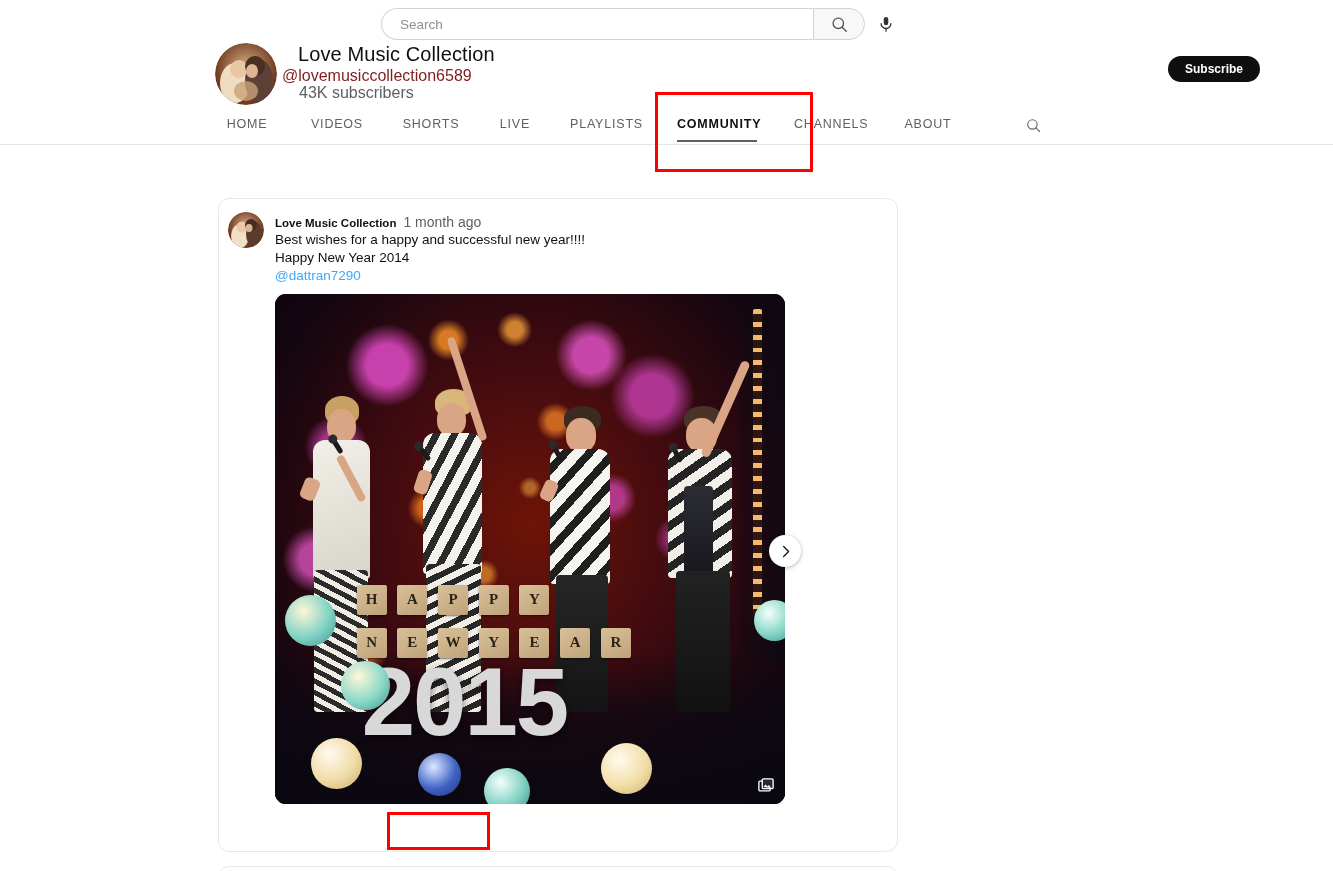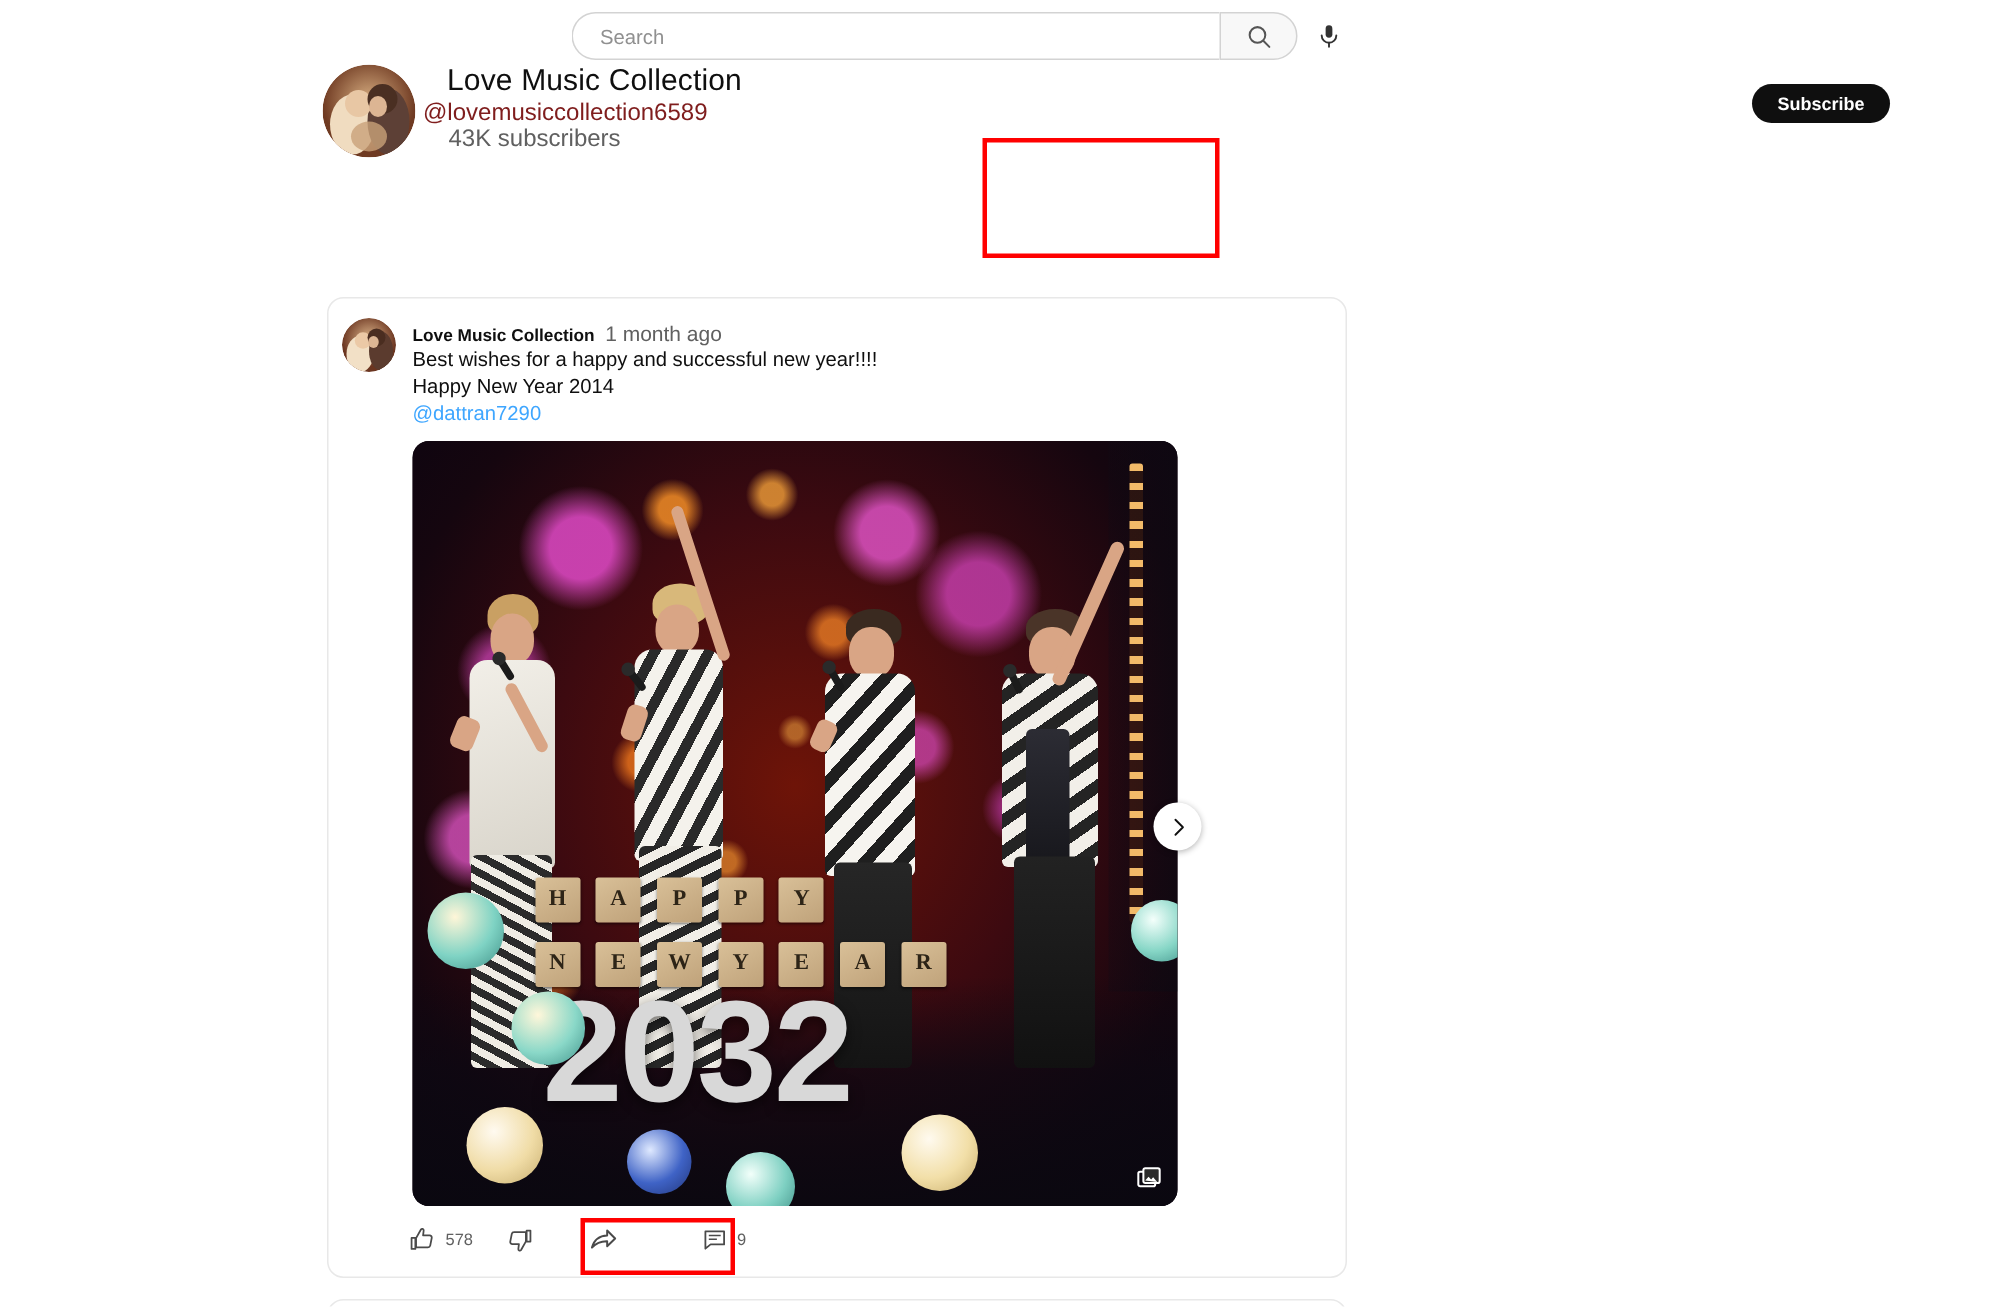--- a/index.html
+++ b/index.html
@@ -293,20 +293,38 @@
         <ellipse cx="37" cy="28" rx="6" ry="7" fill="#dcb593"></ellipse>
         <ellipse cx="31" cy="48" rx="12" ry="10" fill="#c9a179" opacity=".8"></ellipse>
       </g>
     </svg>
   </div>
   <div class="chan-name">Love Music Collection</div>
   <div class="chan-handle">@lovemusiccollection6589</div>
   <div class="chan-subs">43K subscribers</div>
   <button class="subscribe-btn">Subscribe</button>
 
+  <div class="tabsrow">
+    <div class="tabs" id="tabs-container">
+        <div class="tab" style="width: 50px;">HOME</div>
+        <div class="tab" style="width: 56px;">VIDEOS</div>
+        <div class="tab" style="width: 58px;">SHORTS</div>
+        <div class="tab" style="width: 36px;">LIVE</div>
+        <div class="tab" style="width: 70px;">PLAYLISTS</div>
+        <div class="tab active" style="width: 80px;">COMMUNITY</div>
+        <div class="tab" style="width: 72px;">CHANNELS</div>
+        <div class="tab" style="width: 50px;">ABOUT</div>
+      </div>
+    <div class="tab tab-search-icon" style="position:absolute;left:1025px;top:0;">
+      <svg width="17" height="17" viewBox="0 0 24 24">
+        <circle cx="10.5" cy="10.5" r="6.6" fill="none" stroke="#666" stroke-width="1.6"></circle>
+        <line x1="15.4" y1="15.4" x2="20.5" y2="20.5" stroke="#666" stroke-width="1.6" stroke-linecap="round"></line>
+      </svg>
+    </div>
+  </div>
 
   <div class="post-card"></div>
 
   <div class="post-avatar">
     <svg width="36" height="36" viewBox="0 0 36 36">
       <defs>
         <clipPath id="pcl">
             <circle cx="18" cy="18" r="18"></circle>
           </clipPath>
         <radialGradient id="pbg" cx="50%" cy="40%">
@@ -392,21 +410,21 @@
           <div class="tile">N</div>
           <div class="tile">E</div>
           <div class="tile">W</div>
           <div class="tile">Y</div>
           <div class="tile">E</div>
           <div class="tile">A</div>
           <div class="tile">R</div>
         </div>
     </div>
 
-    <div class="year">2032</div>
+    <div class="year">2015</div>
 
     <div class="lantern" style="left:2%;top:59%;width:10%;height:10%;background:radial-gradient(circle at 36% 32%,#fff6d8,#7fd3c4 55%,#3e8f86);"></div>
     <div class="lantern" style="left:13%;top:72%;width:9.5%;height:9.5%;background:radial-gradient(circle at 36% 32%,#fff7da,#8ad8c8 55%,#3f928a);"></div>
     <div class="lantern" style="left:7%;top:87%;width:10%;height:10%;background:radial-gradient(circle at 36% 32%,#fffaf0,#f0dca6 55%,#c7ad6e);"></div>
     <div class="lantern" style="left:28%;top:90%;width:8.5%;height:8.5%;background:radial-gradient(circle at 36% 32%,#dfe9ff,#3f63c6 55%,#22357a);"></div>
     <div class="lantern" style="left:41%;top:93%;width:9%;height:9%;background:radial-gradient(circle at 36% 32%,#f2fffa,#7ed0c2 55%,#3c8c83);"></div>
     <div class="lantern" style="left:64%;top:88%;width:10%;height:10%;background:radial-gradient(circle at 36% 32%,#fffaef,#f2dfa8 55%,#c9ae6c);"></div>
     <div class="lantern" style="left:88%;top:78%;width:9%;height:9%;background:radial-gradient(circle at 36% 32%,#fffcf3,#efddaa 55%,#c6a965;);"></div>
     <div class="lantern" style="left:94%;top:60%;width:8%;height:8%;background:radial-gradient(circle at 36% 32%,#f4fffb,#86d6c6 55%,#3f928a);"></div>
 
@@ -418,46 +436,19 @@
       </svg>
     </div>
   </div>
 
   <div class="img-next-btn">
     <svg width="15" height="15" viewBox="0 0 24 24">
       <polyline points="9,4 17,12 9,20" fill="none" stroke="#111" stroke-width="2" stroke-linecap="round" stroke-linejoin="round"></polyline>
     </svg>
   </div>
 
-  <div class="actionbar">
-    <div class="act act-like">
-      <svg width="19" height="19" viewBox="0 0 24 24">
-        <path d="M3 10.5h3.2v9.2H3zM6.8 10.6l4.1-7.2c.7-1.1 2.4-.6 2.3.8l-.5 4.1h5.5c1.2 0 2 1 1.8 2.1l-1.3 6.5c-.2.9-1 1.5-1.9 1.5H6.8z" fill="none" stroke="#4a4a4a" stroke-width="1.5" stroke-linejoin="round"></path>
-      </svg>
-      <span class="act-count">578</span>
-    </div>
-    <div class="act act-dislike">
-      <svg width="19" height="19" viewBox="0 0 24 24">
-        <path d="M21 13.5h-3.2V4.3H21zM17.2 13.4l-4.1 7.2c-.7 1.1-2.4.6-2.3-.8l.5-4.1H5.8c-1.2 0-2-1-1.8-2.1l1.3-6.5c.2-.9 1-1.5 1.9-1.5h10z" fill="none" stroke="#4a4a4a" stroke-width="1.5" stroke-linejoin="round"></path>
-      </svg>
-      <span class="act-count"></span>
-    </div>
-    <div class="act act-share">
-      <svg width="21" height="21" viewBox="0 0 24 24">
-        <path d="M3 18c1.8-6.4 6.2-9 11.6-9.2V5l6.1 6-6.1 6v-3.9C10.3 13 6.2 14.4 3 18z" fill="none" stroke="#4a4a4a" stroke-width="1.5" stroke-linejoin="round"></path>
-      </svg>
-    </div>
-    <div class="act act-comment">
-      <svg width="17" height="17" viewBox="0 0 24 24">
-        <path d="M3.2 4.2h17.6v12.2H8.1L3.2 20.4z" fill="none" stroke="#4a4a4a" stroke-width="1.7" stroke-linejoin="round"></path>
-        <line x1="6.4" y1="8" x2="17.6" y2="8" stroke="#4a4a4a" stroke-width="1.5"></line>
-        <line x1="6.4" y1="11.6" x2="14" y2="11.6" stroke="#4a4a4a" stroke-width="1.5"></line>
-      </svg>
-      <span class="act-count">9</span>
-    </div>
-  </div>
 
   <div class="next-card"></div>
 
   <div class="redbox" id="redbox-community"></div>
   <div class="redbox" id="redbox-comments"></div>
 
 </div>
 
 </body></html>

